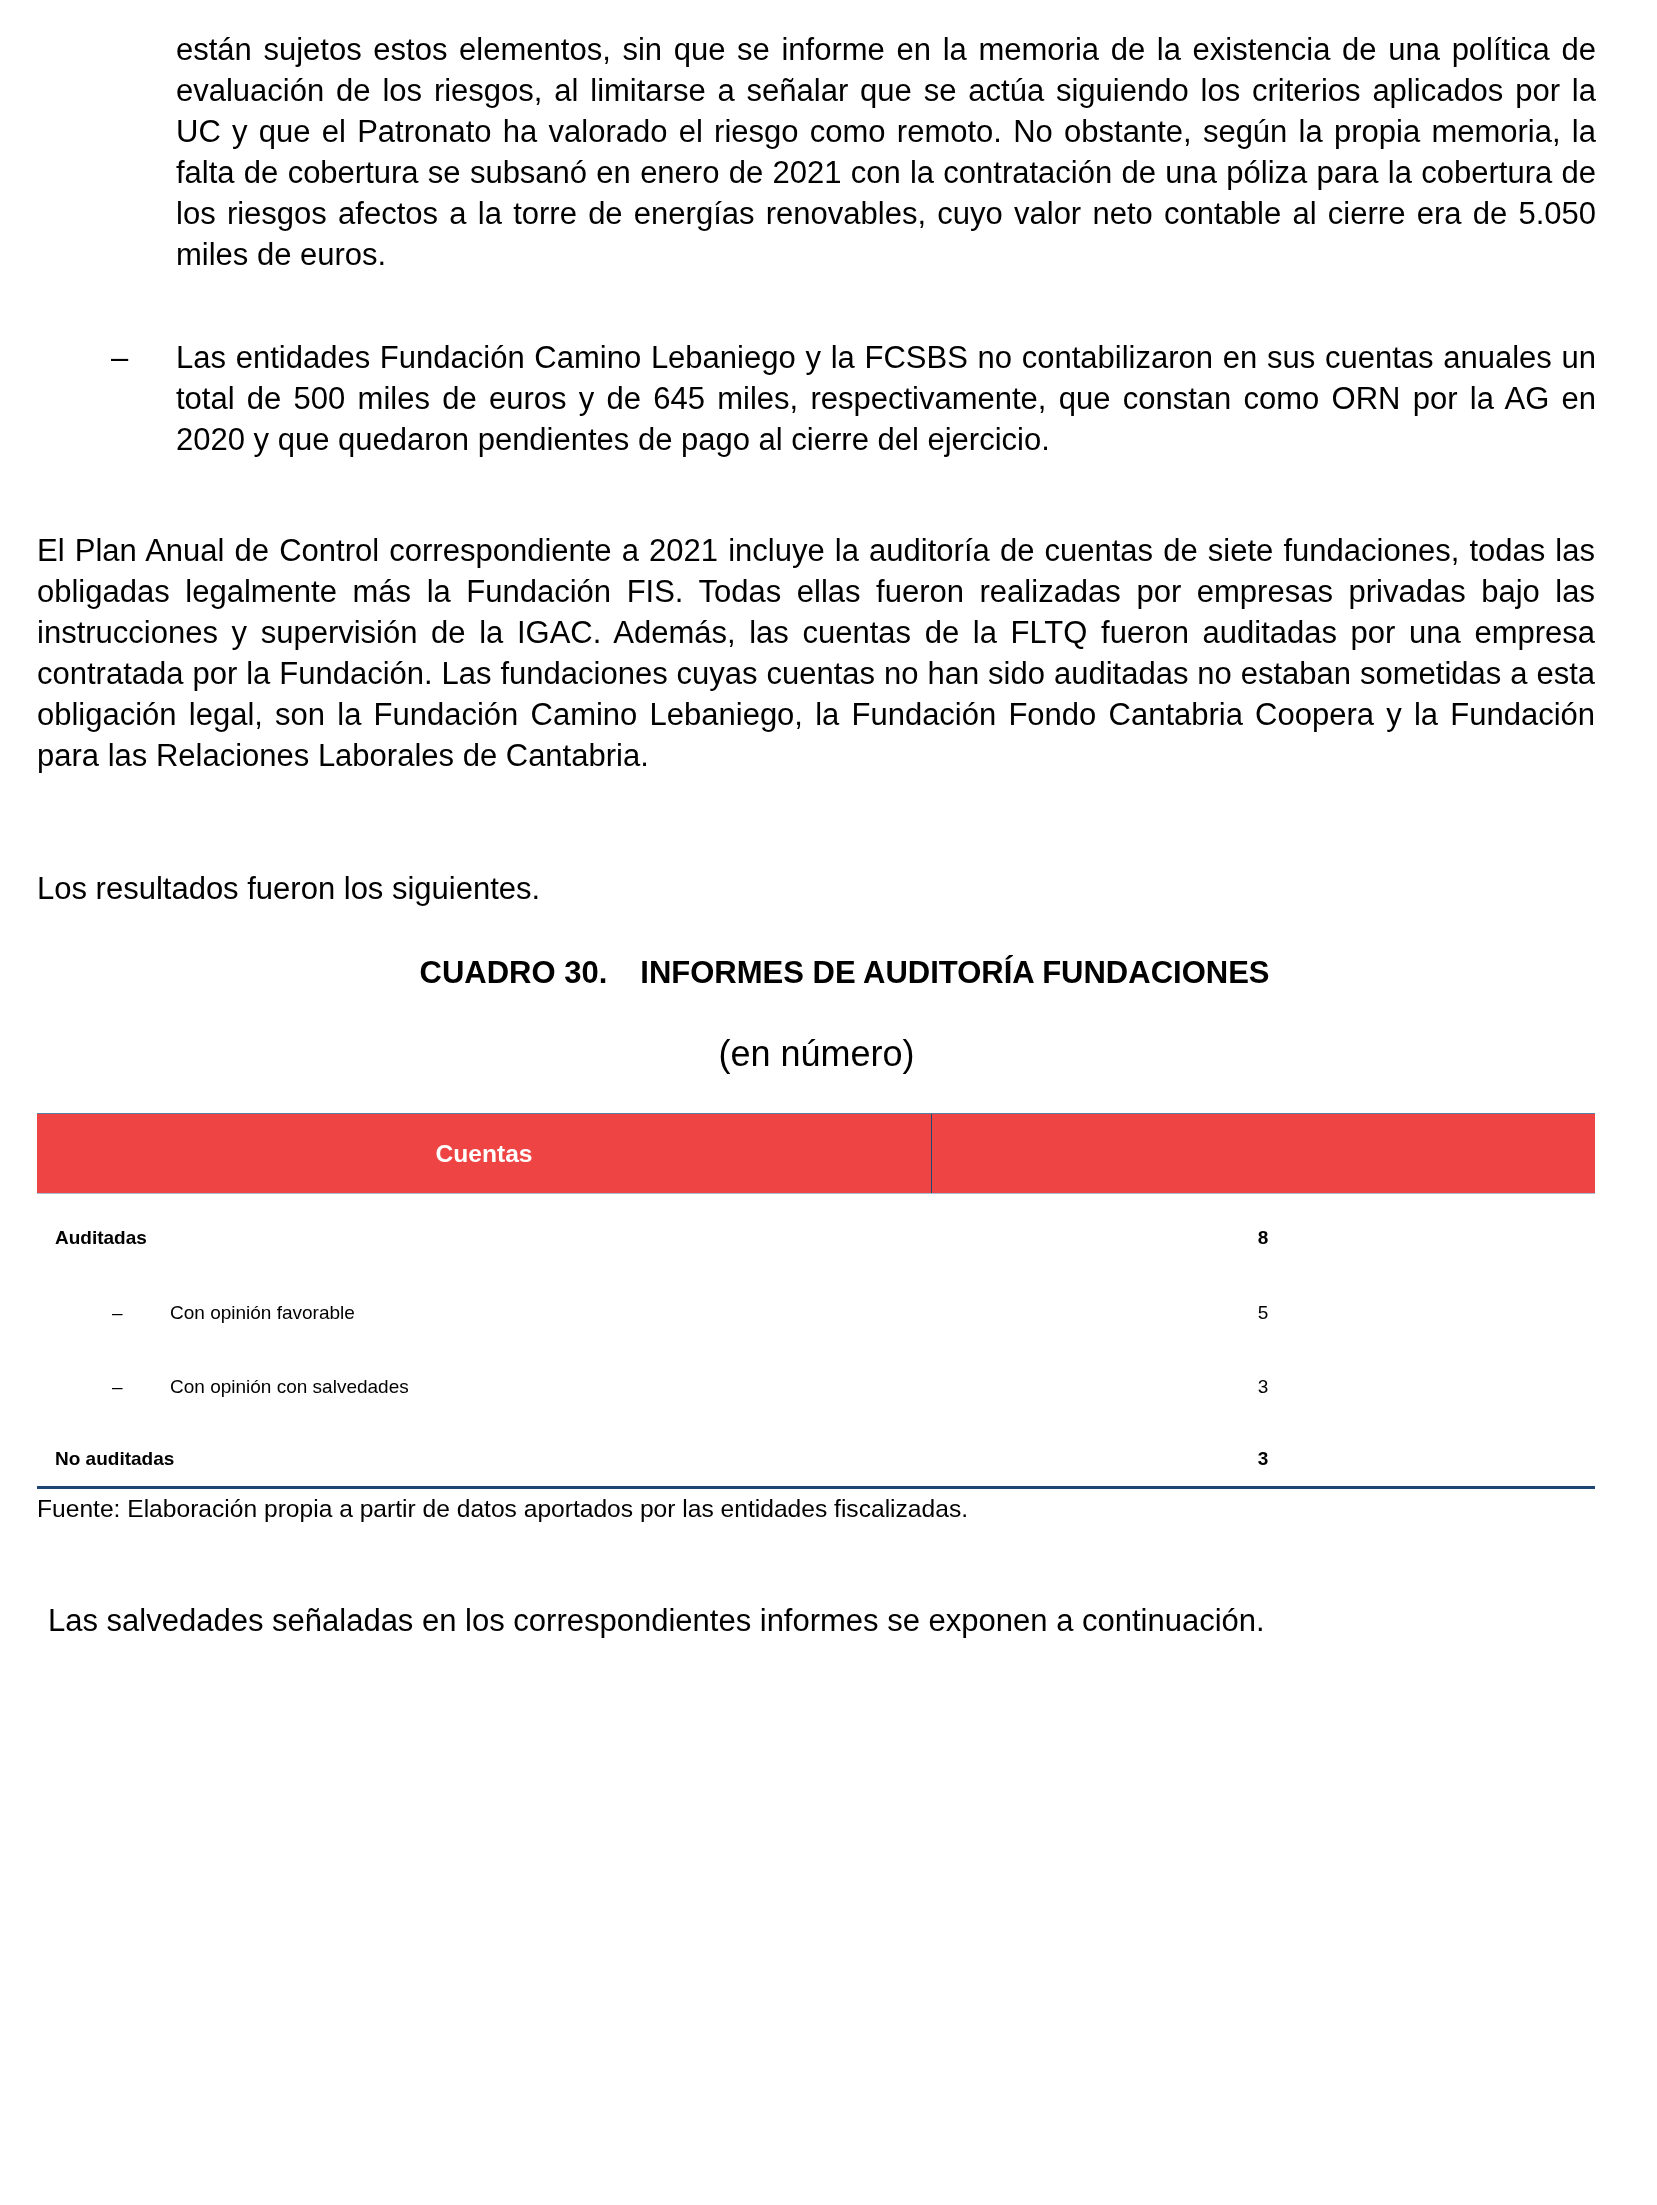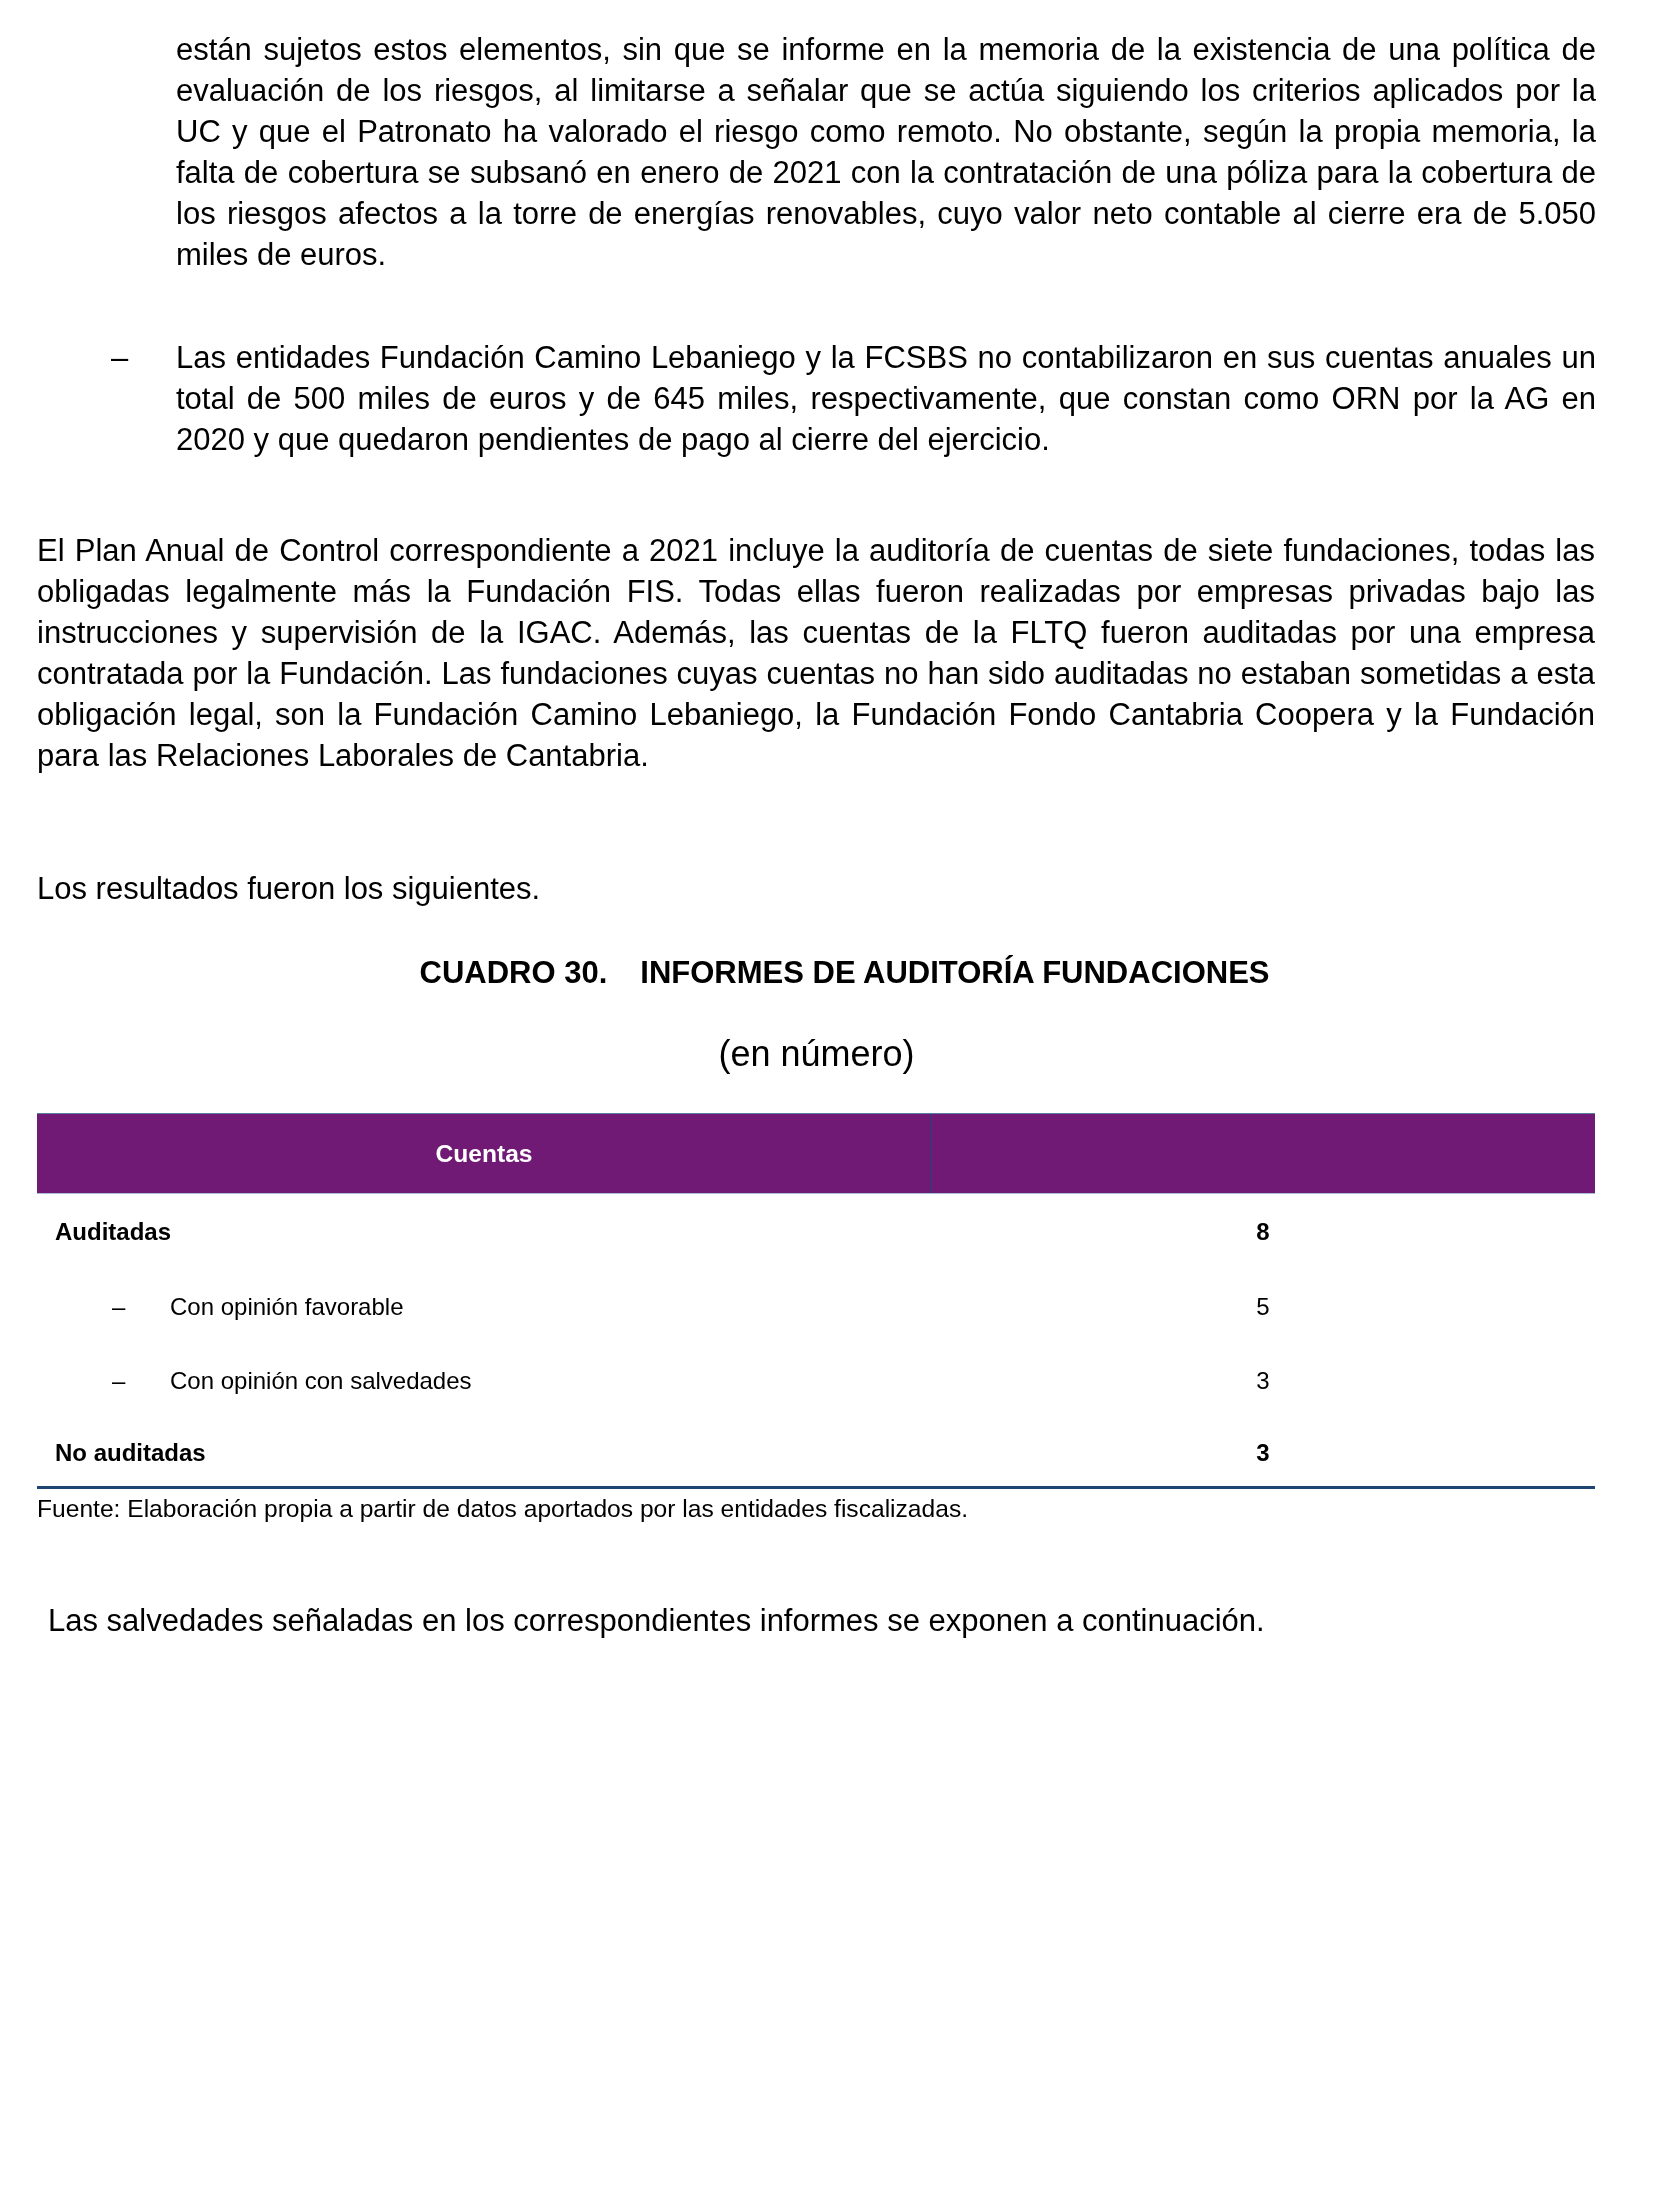--- a/index.html
+++ b/index.html
@@ -22,33 +22,33 @@
   }
   .title .num { margin-right: 33px; }
   .subtitle {
     position: absolute; left: 0; width: 1633px; text-align: center;
     font-size: 36px; line-height: 40px;
   }
   .table {
     position: absolute; left: 37px; top: 1113px; width: 1558px;
   }
   .thead {
-    position: relative; height: 81px; background: #701a75;
+    position: relative; height: 81px; background: #ef4444;
     border-top: 1.6px solid #5a7ea3; border-bottom: 1.6px solid #a9bfd6;
     box-sizing: border-box; display: flex; text-align: center;
   }
   .thead .th {
     color: #fff; font-weight: bold; font-size: 24.6px;
     display: flex; align-items: center; justify-content: center;
   }
   .th.c1 { width: 894px; border-right: 0.8px solid #1d4a74; }
   .th.c2 { flex: 1; }
   .row {
     position: absolute; left: 0; width: 1558px; height: 40px;
-    font-size: 24px; line-height: 40px;
+    font-size: 19px; line-height: 40px; margin-top: 6px;
   }
   .row .lbl { position: absolute; left: 18px; }
   .row.sub .lbl { left: 133px; text-align: center; }
   .row .rdash { position: absolute; left: 75px; }
   .row .val { position: absolute; left: 894px; width: 664px; text-align: center; }
   .bold { font-weight: bold; }
   .bottom-line {
     position: absolute; left: 37px; top: 1486px; width: 1558px; height: 3.2px;
     background: #1f4573;
   }

